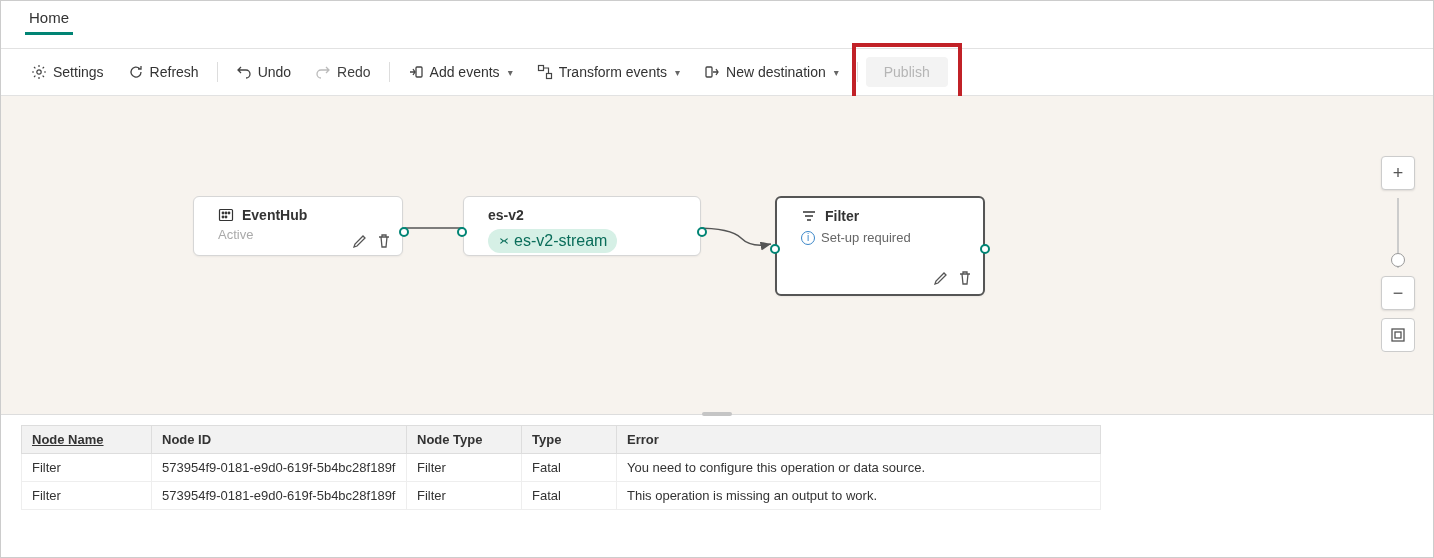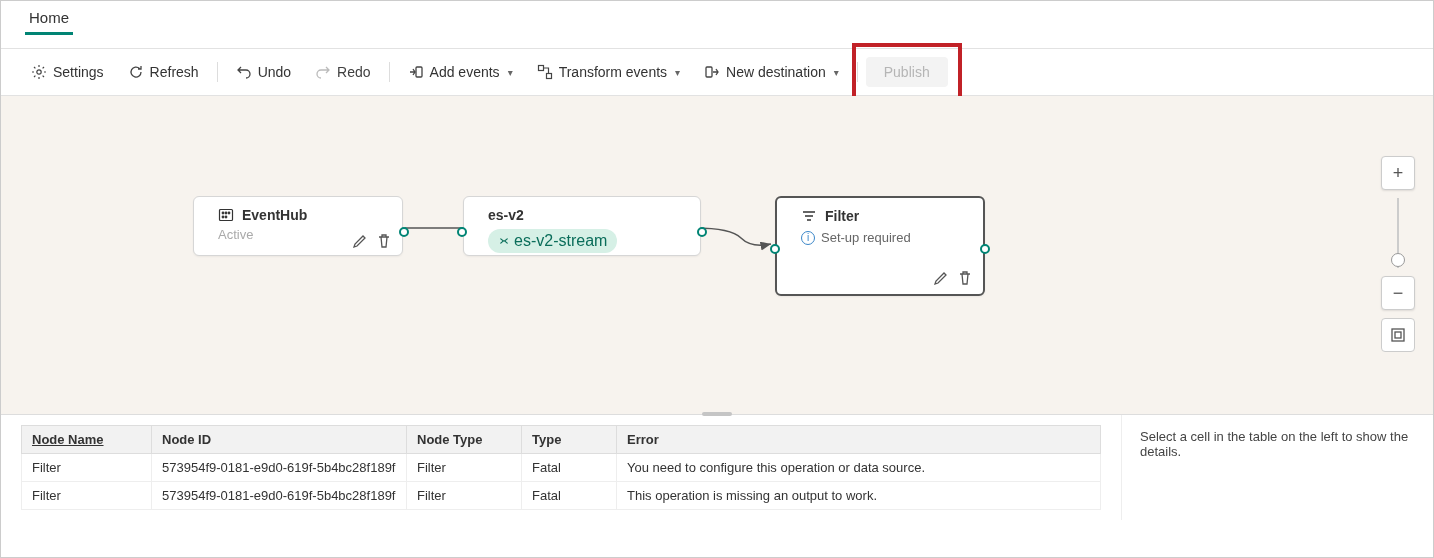--- a/index.html
+++ b/index.html
@@ -247,15 +247,14 @@
             <tr>
               <td>Filter</td>
               <td>573954f9-0181-e9d0-619f-5b4bc28f189f</td>
               <td>Filter</td>
               <td>Fatal</td>
               <td>This operation is missing an output to work.</td>
             </tr>
           </tbody>
       </table>
     </div>
-    <div class="details-side">Select a cell in the table on the left to show the details.</div>
   </div>
 </div>
 
 </body></html>

